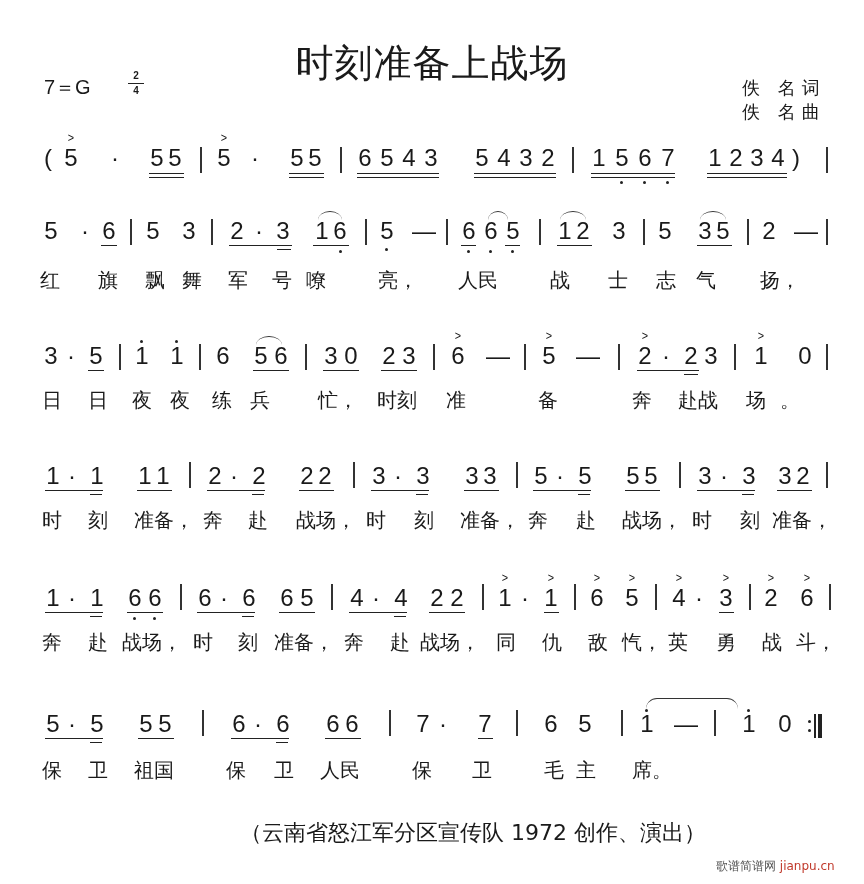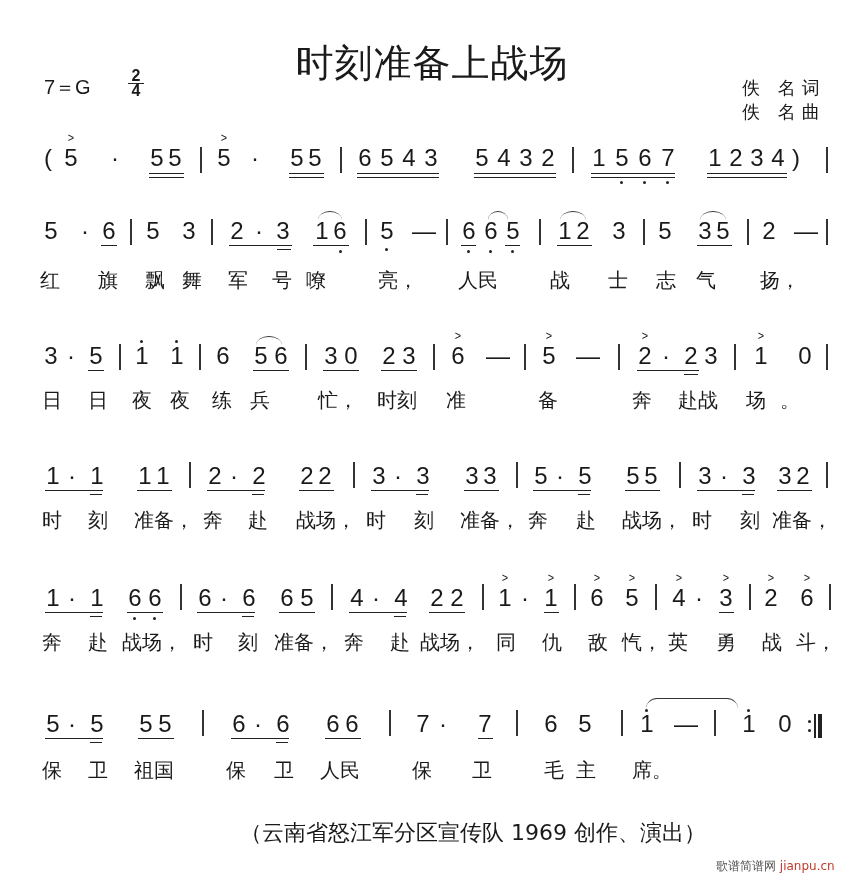--- a/index.html
+++ b/index.html
@@ -2,21 +2,21 @@
 <html><head>
 <meta charset="utf-8">
 <style>
   html, body { margin:0; padding:0; background:#ffffff; }
   body { width:864px; height:884px; position:relative; overflow:hidden;
          font-family:"Liberation Sans","DejaVu Sans",sans-serif; color:#1a1a1a; }
   .abs { position:absolute; }
   .title { left:0; width:864px; top:38px; text-align:center; font-size:38px; letter-spacing:1px;
            font-family:"DejaVu Sans",sans-serif; color:#1a1a1a; }
   .key { left:44px; top:74px; font-size:20px; }
-  .meter { left:128px; top:70px; width:16px; text-align:center; font-size:16px; font-weight:bold; line-height:12px; }
+  .meter { left:128px; top:70px; width:16px; text-align:center; font-size:10px; font-weight:bold; line-height:12px; }
   .meter .bar { display:block; border-top:1.5px solid #222; margin:1px 0; }
   .credit { left:742px; font-size:18px; font-family:"DejaVu Serif",serif; letter-spacing:6px; }
   .line { left:0; width:864px; height:40px; }
   .n { position:absolute; font-size:24px; line-height:28px; width:18px; text-align:center; }
   .dot { position:absolute; font-size:24px; line-height:28px; width:10px; text-align:center; }
   .bl { position:absolute; width:2px; height:26px; background:#333; }
   .ul { position:absolute; height:0; border-top:1.6px solid #222; }
   .ld { position:absolute; width:3px; height:3px; border-radius:50%; background:#222; }
   .ud { position:absolute; width:3px; height:3px; border-radius:50%; background:#222; }
   .acc { position:absolute; font-size:12px; line-height:12px; width:18px; text-align:center; transform:scaleX(0.9); }
@@ -412,17 +412,17 @@
   <span class="lyr" style="left:226px">保</span>
   <span class="lyr" style="left:274px">卫</span>
   <span class="lyr" style="left:320px">人民</span>
   <span class="lyr" style="left:412px">保</span>
   <span class="lyr" style="left:472px">卫</span>
   <span class="lyr" style="left:544px">毛</span>
   <span class="lyr" style="left:576px">主</span>
   <span class="lyr" style="left:632px">席。</span>
 </div>
 
-<div class="abs footer">（云南省怒江军分区宣传队 1969 创作、演出）</div>
+<div class="abs footer">（云南省怒江军分区宣传队 1972 创作、演出）</div>
 <div class="abs wm">
   <span>歌谱简谱网</span>
   <span class="en">jianpu.cn</span>
 </div>
 
 </body></html>

